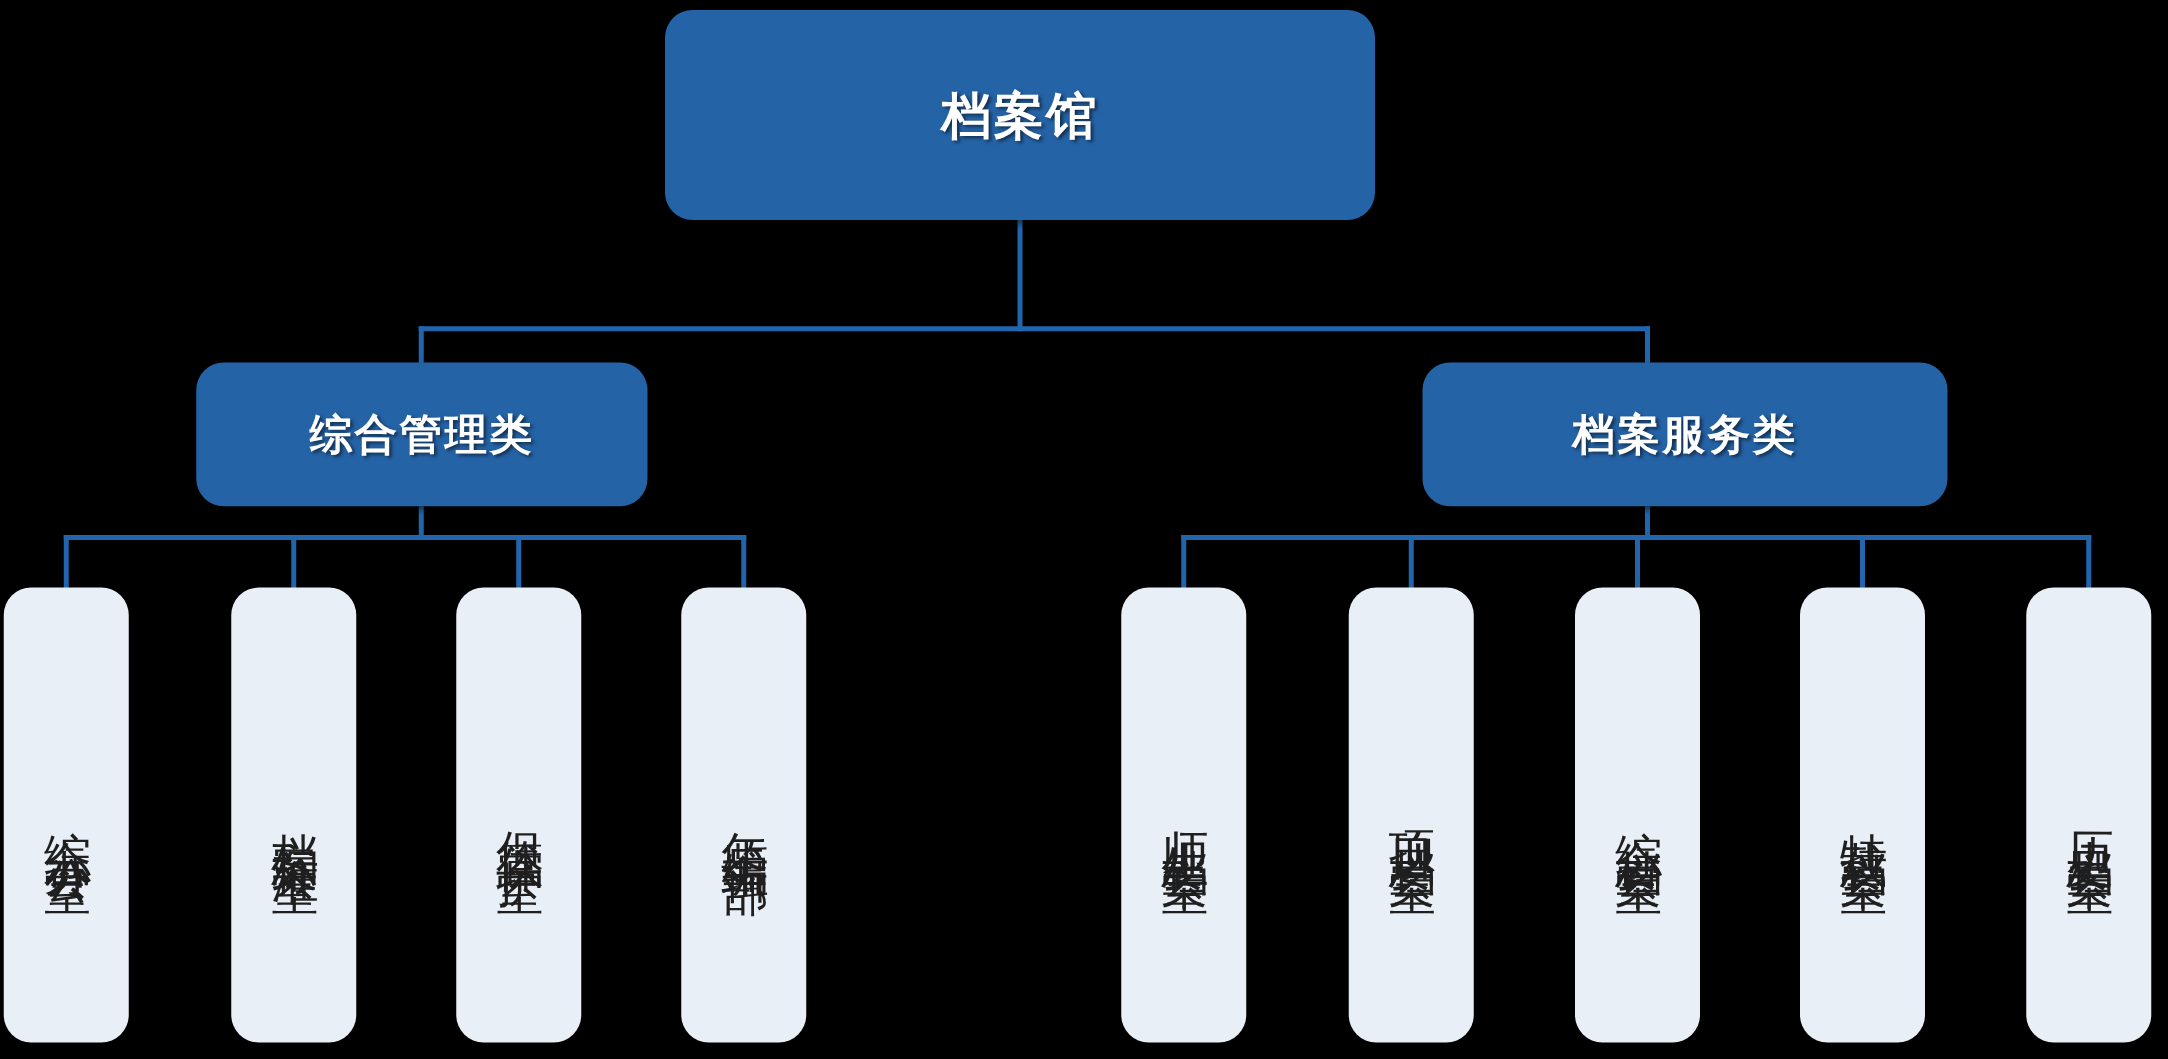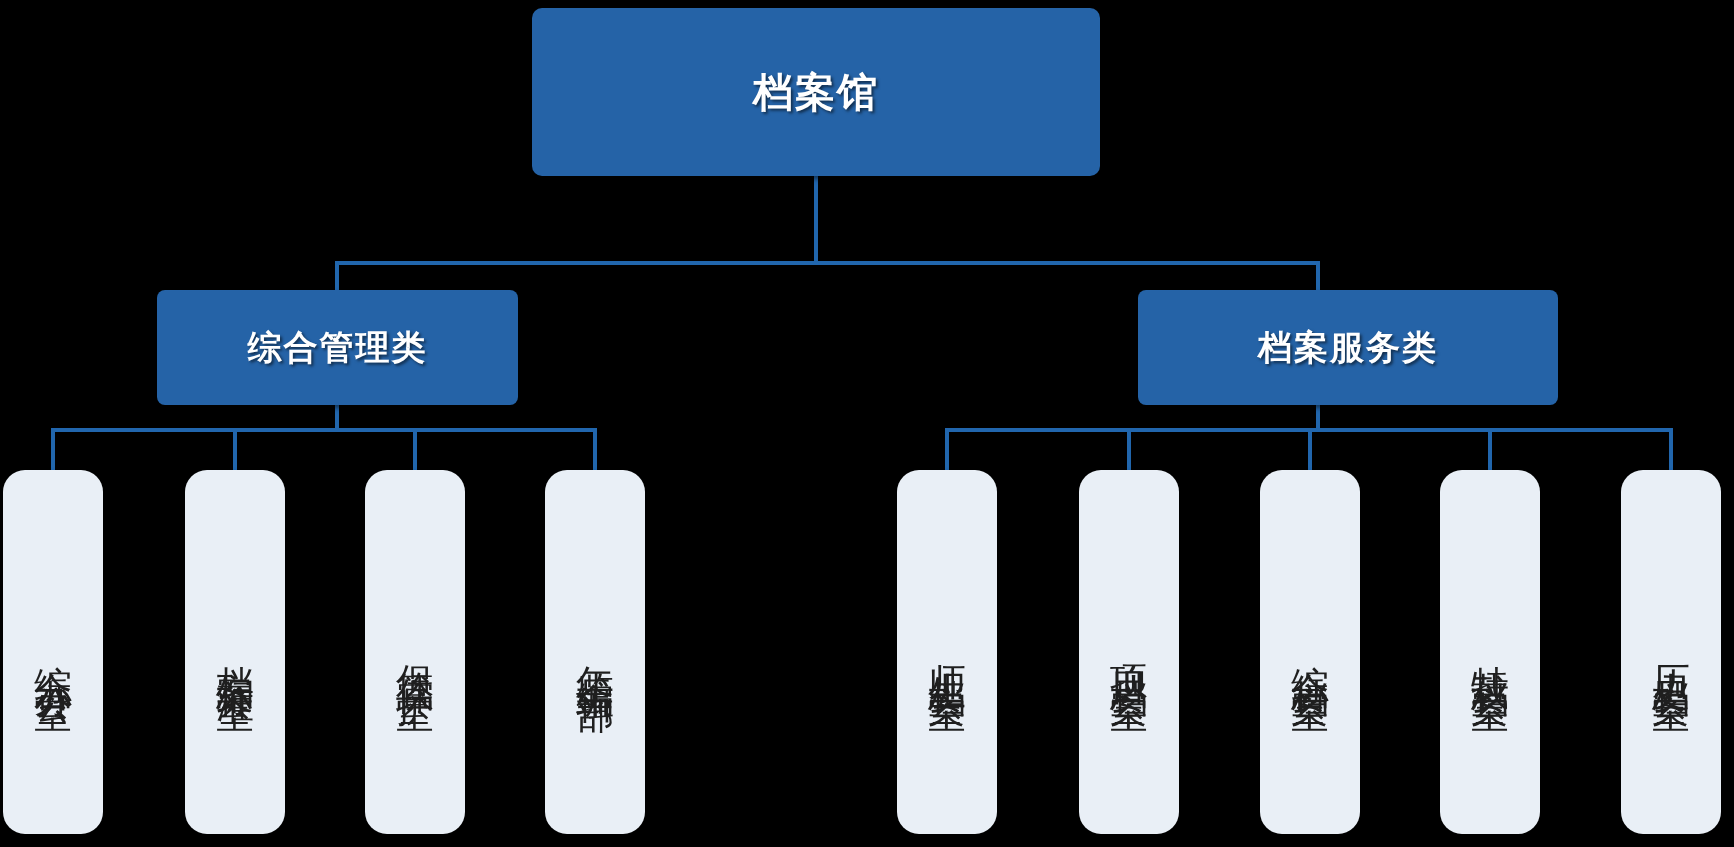--- a/index.html
+++ b/index.html
@@ -17,36 +17,36 @@
   }
   .node {
     position: absolute;
     box-sizing: border-box;
     display: flex;
     align-items: center;
     justify-content: center;
   }
   .node-blue {
     background: #2563A7;
-    border-radius: 10px;
+    border-radius: 22px;
     color: #FFFFFF;
     font-weight: bold;
     text-shadow: 2px 2px 3px rgba(0,0,0,0.55);
     box-shadow: 3px 3px 5px rgba(0,0,0,0.5);
   }
   .node-root {
     left: 532px; top: 8px;
     width: 568px; height: 168px;
     font-size: 40px;
     letter-spacing: 2px;
   }
   .node-branch {
     top: 290px;
     height: 115px;
-    border-radius: 8px;
+    border-radius: 22px;
     font-size: 34px;
     letter-spacing: 2px;
   }
   .node-branch-left  { left: 157px;  width: 361px; }
   .node-branch-right { left: 1138px; width: 420px; }
   .node-leaf {
     top: 470px;
     width: 100px; height: 364px;
     background: #E9EFF6;
     border-radius: 22px;

